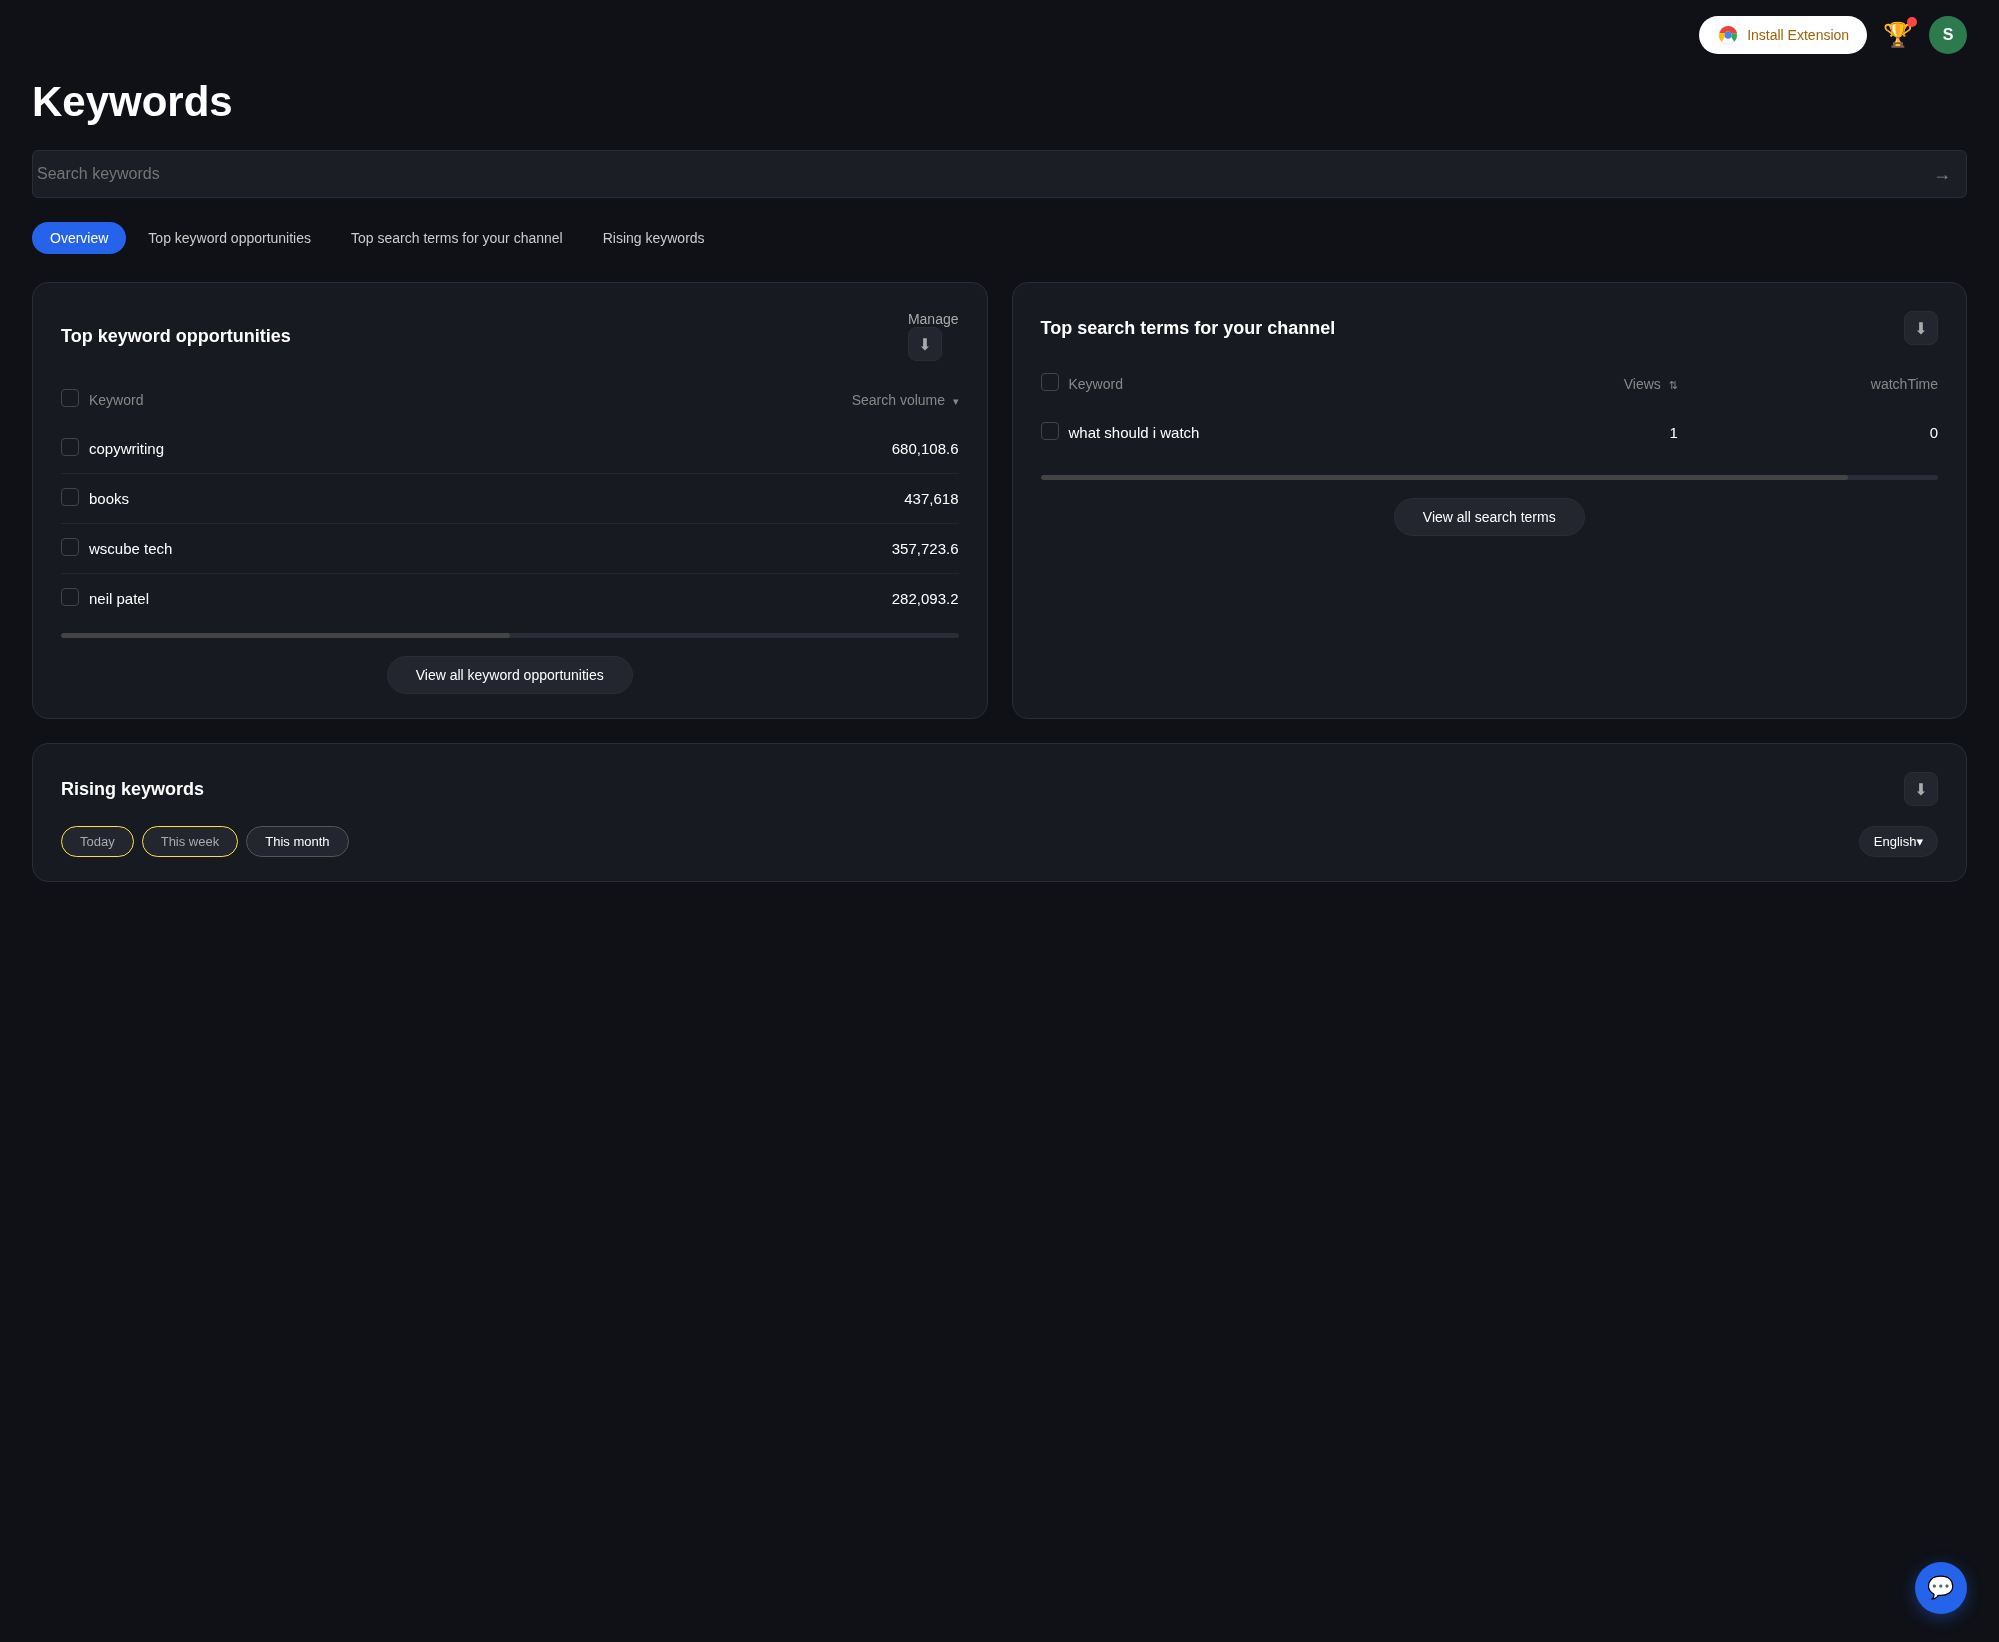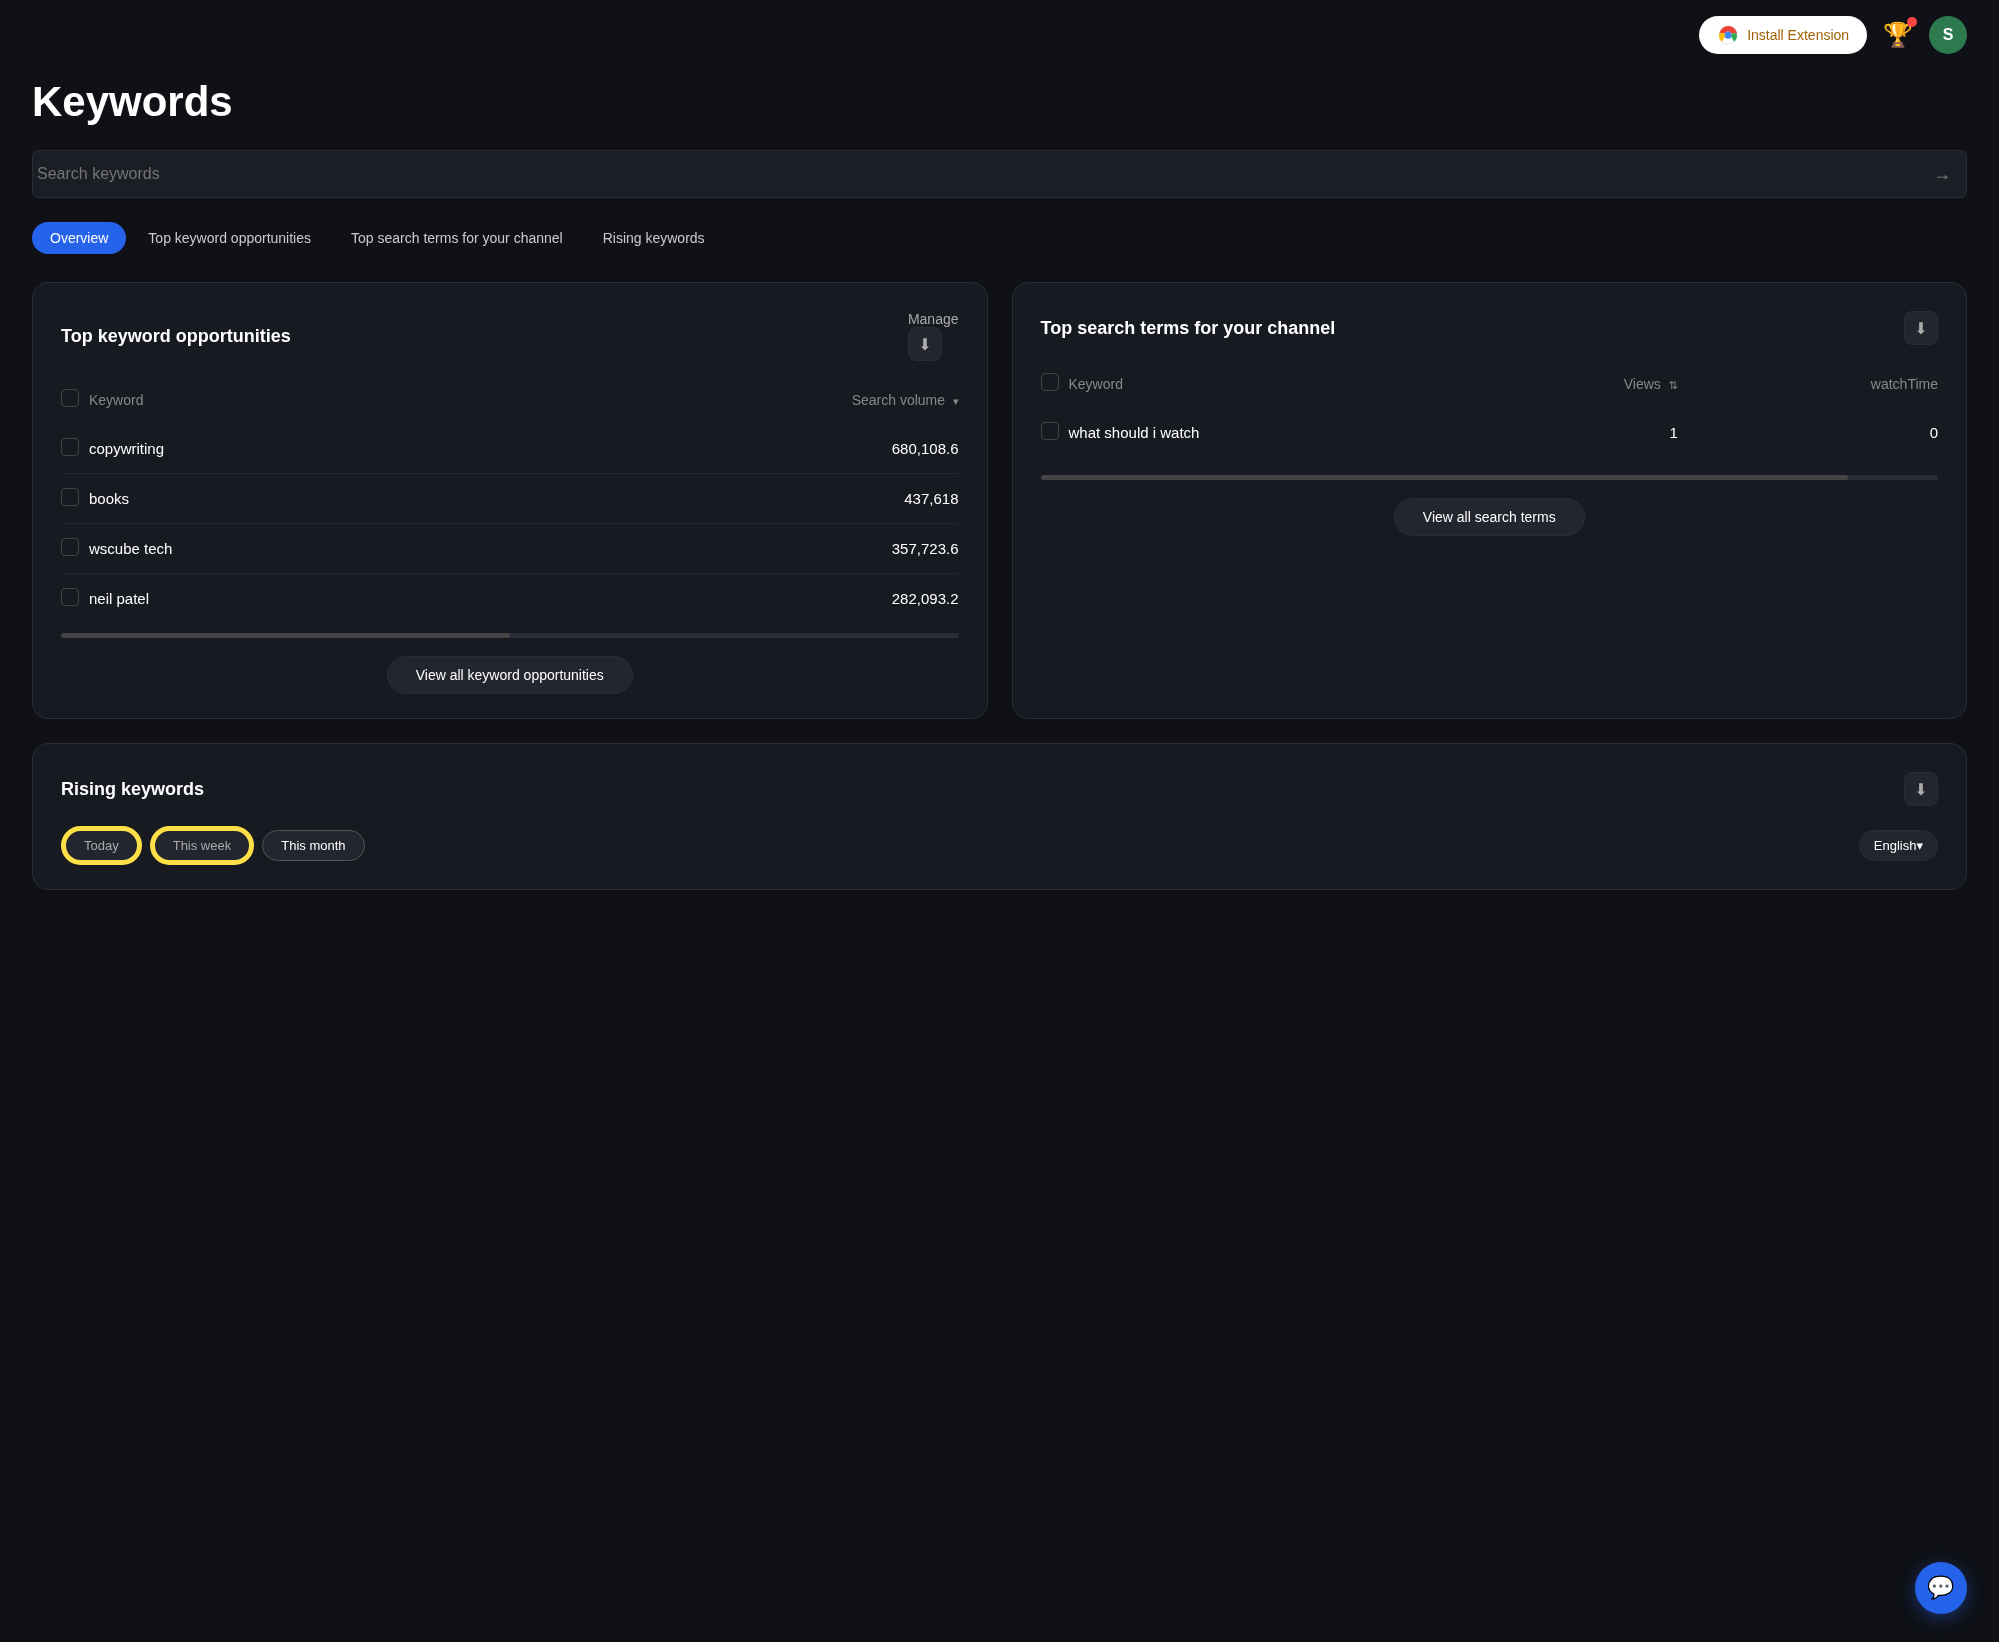--- a/index.html
+++ b/index.html
@@ -256,21 +256,21 @@
     .filter-tabs {
       display: flex;
       align-items: center;
       gap: 8px;
     }
     .filter-tab {
       padding: 7px 18px;
       border-radius: 24px;
       font-size: 13px;
       cursor: pointer;
-      border: 5px solid #fde047;
+      border: 1px solid #fde047;
       background: #23252f;
       color: #aaa;
     }
     .filter-tab.active {
       background: #23252f;
       color: #fff;
       border-color: #444;
     }
     .filter-tab.this-month {
       border: 1.5px solid #555;

